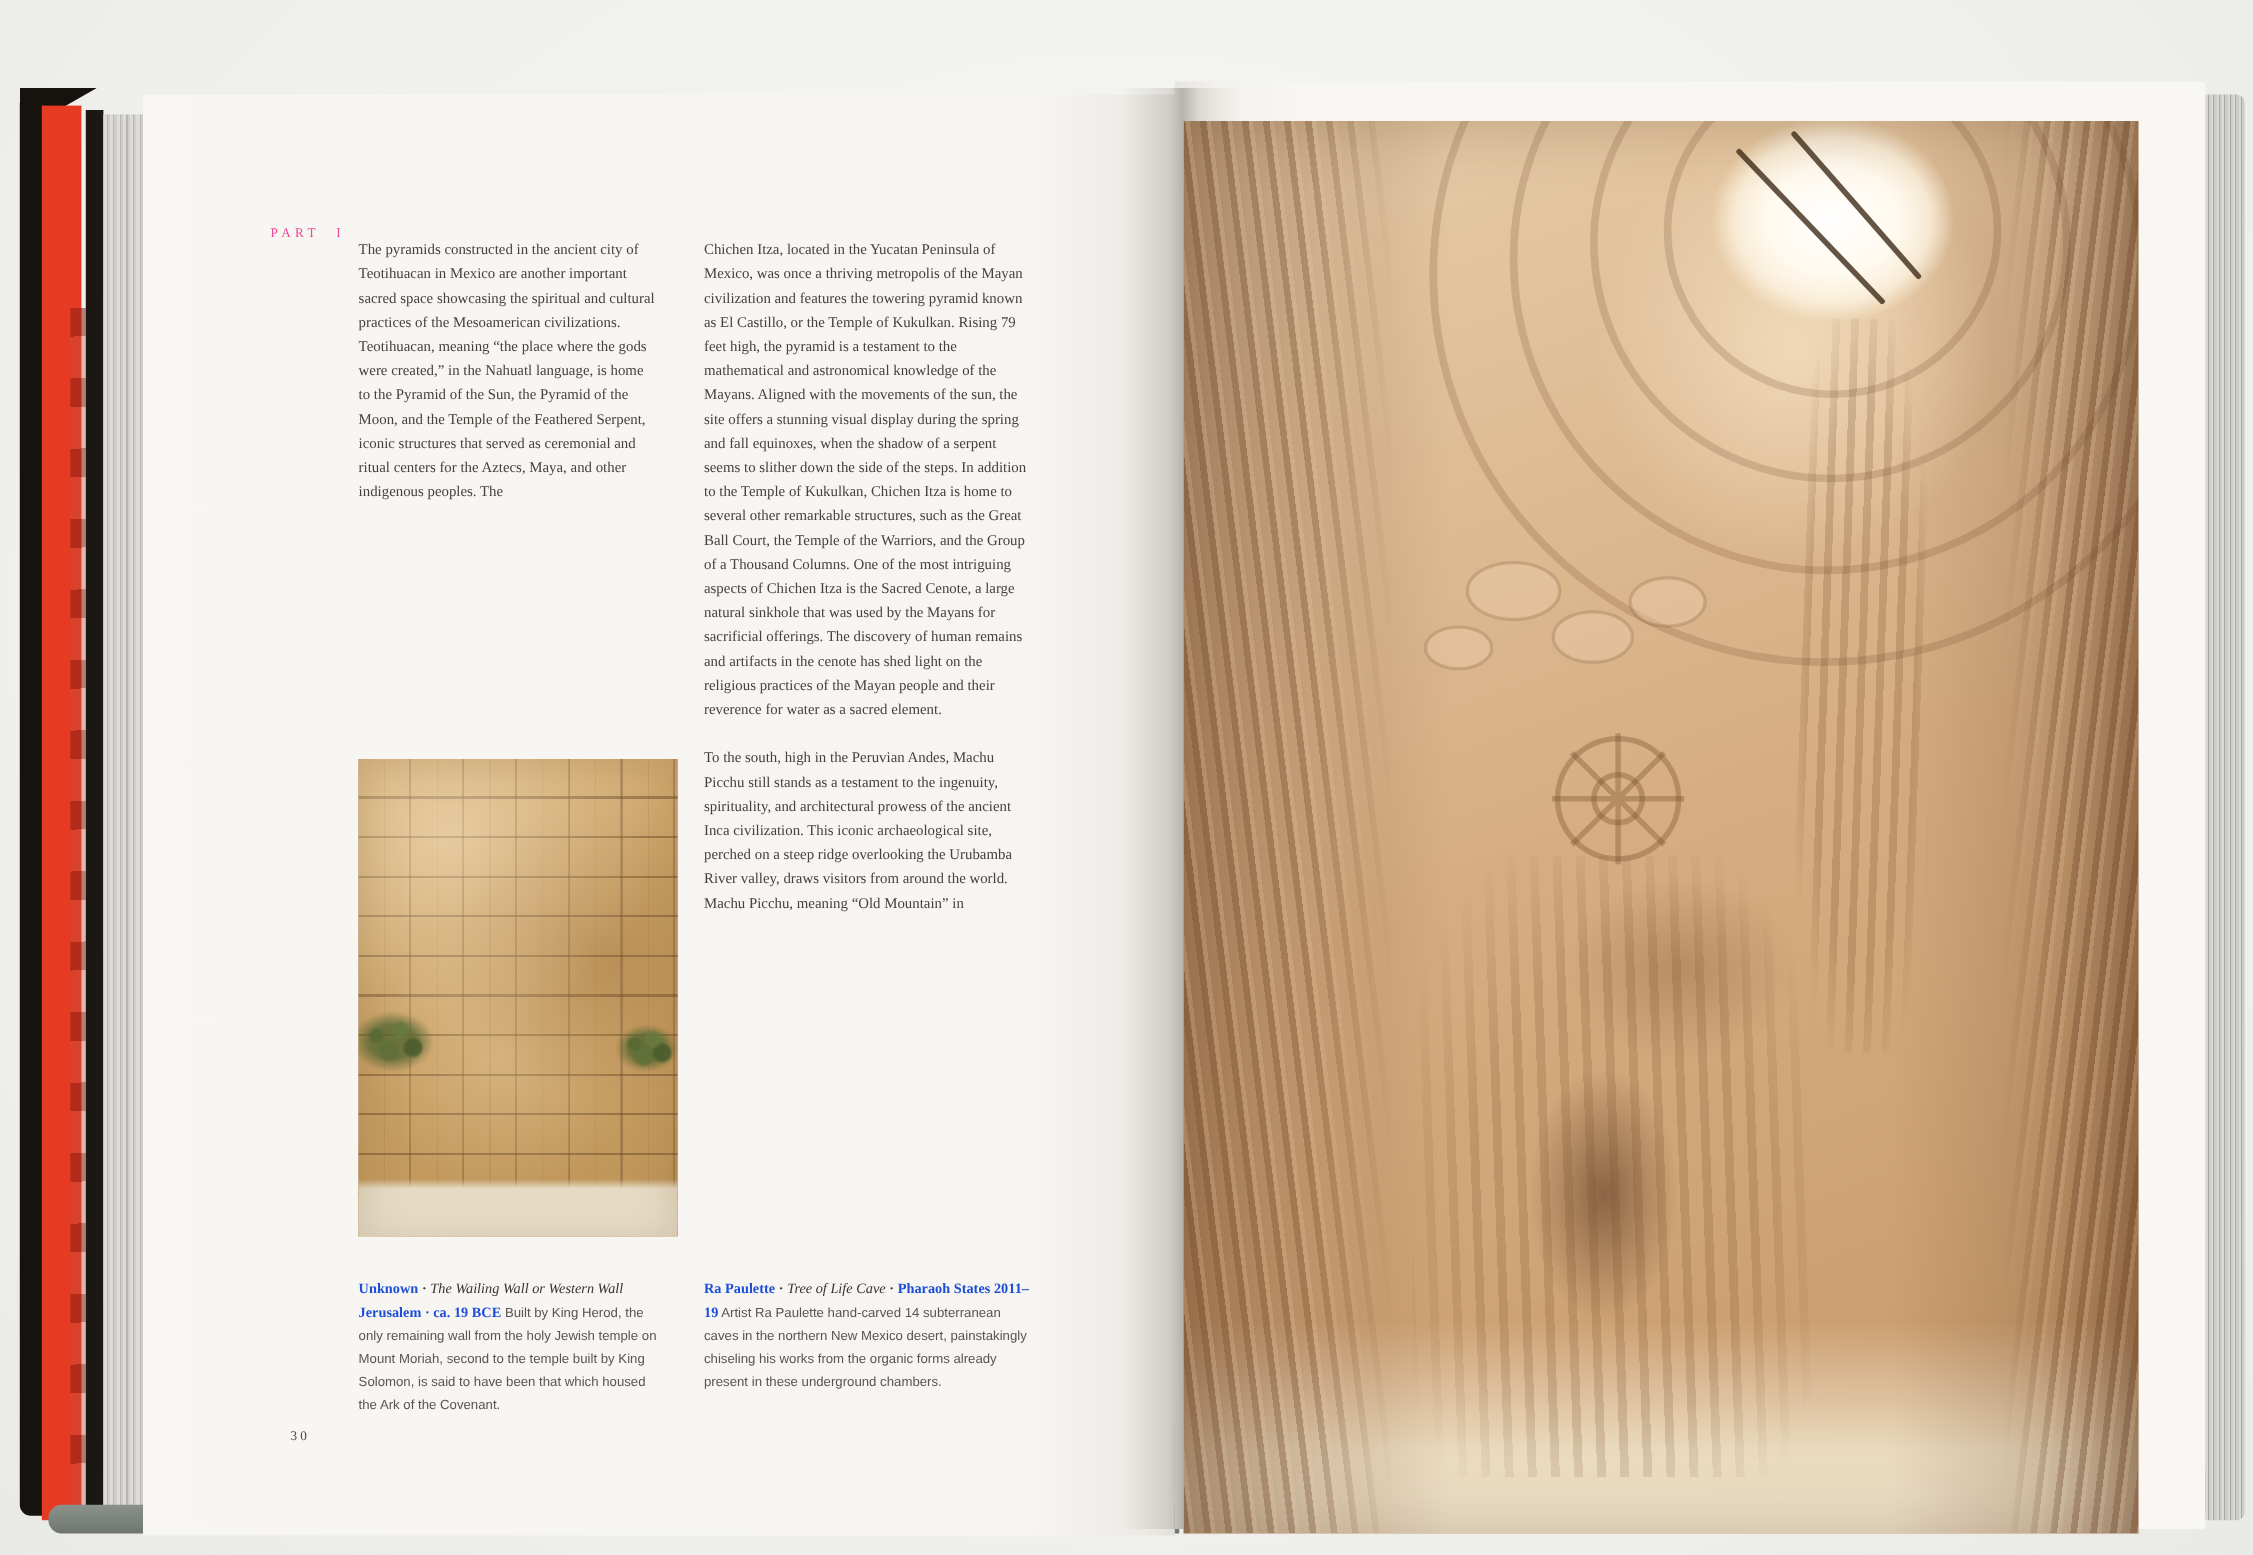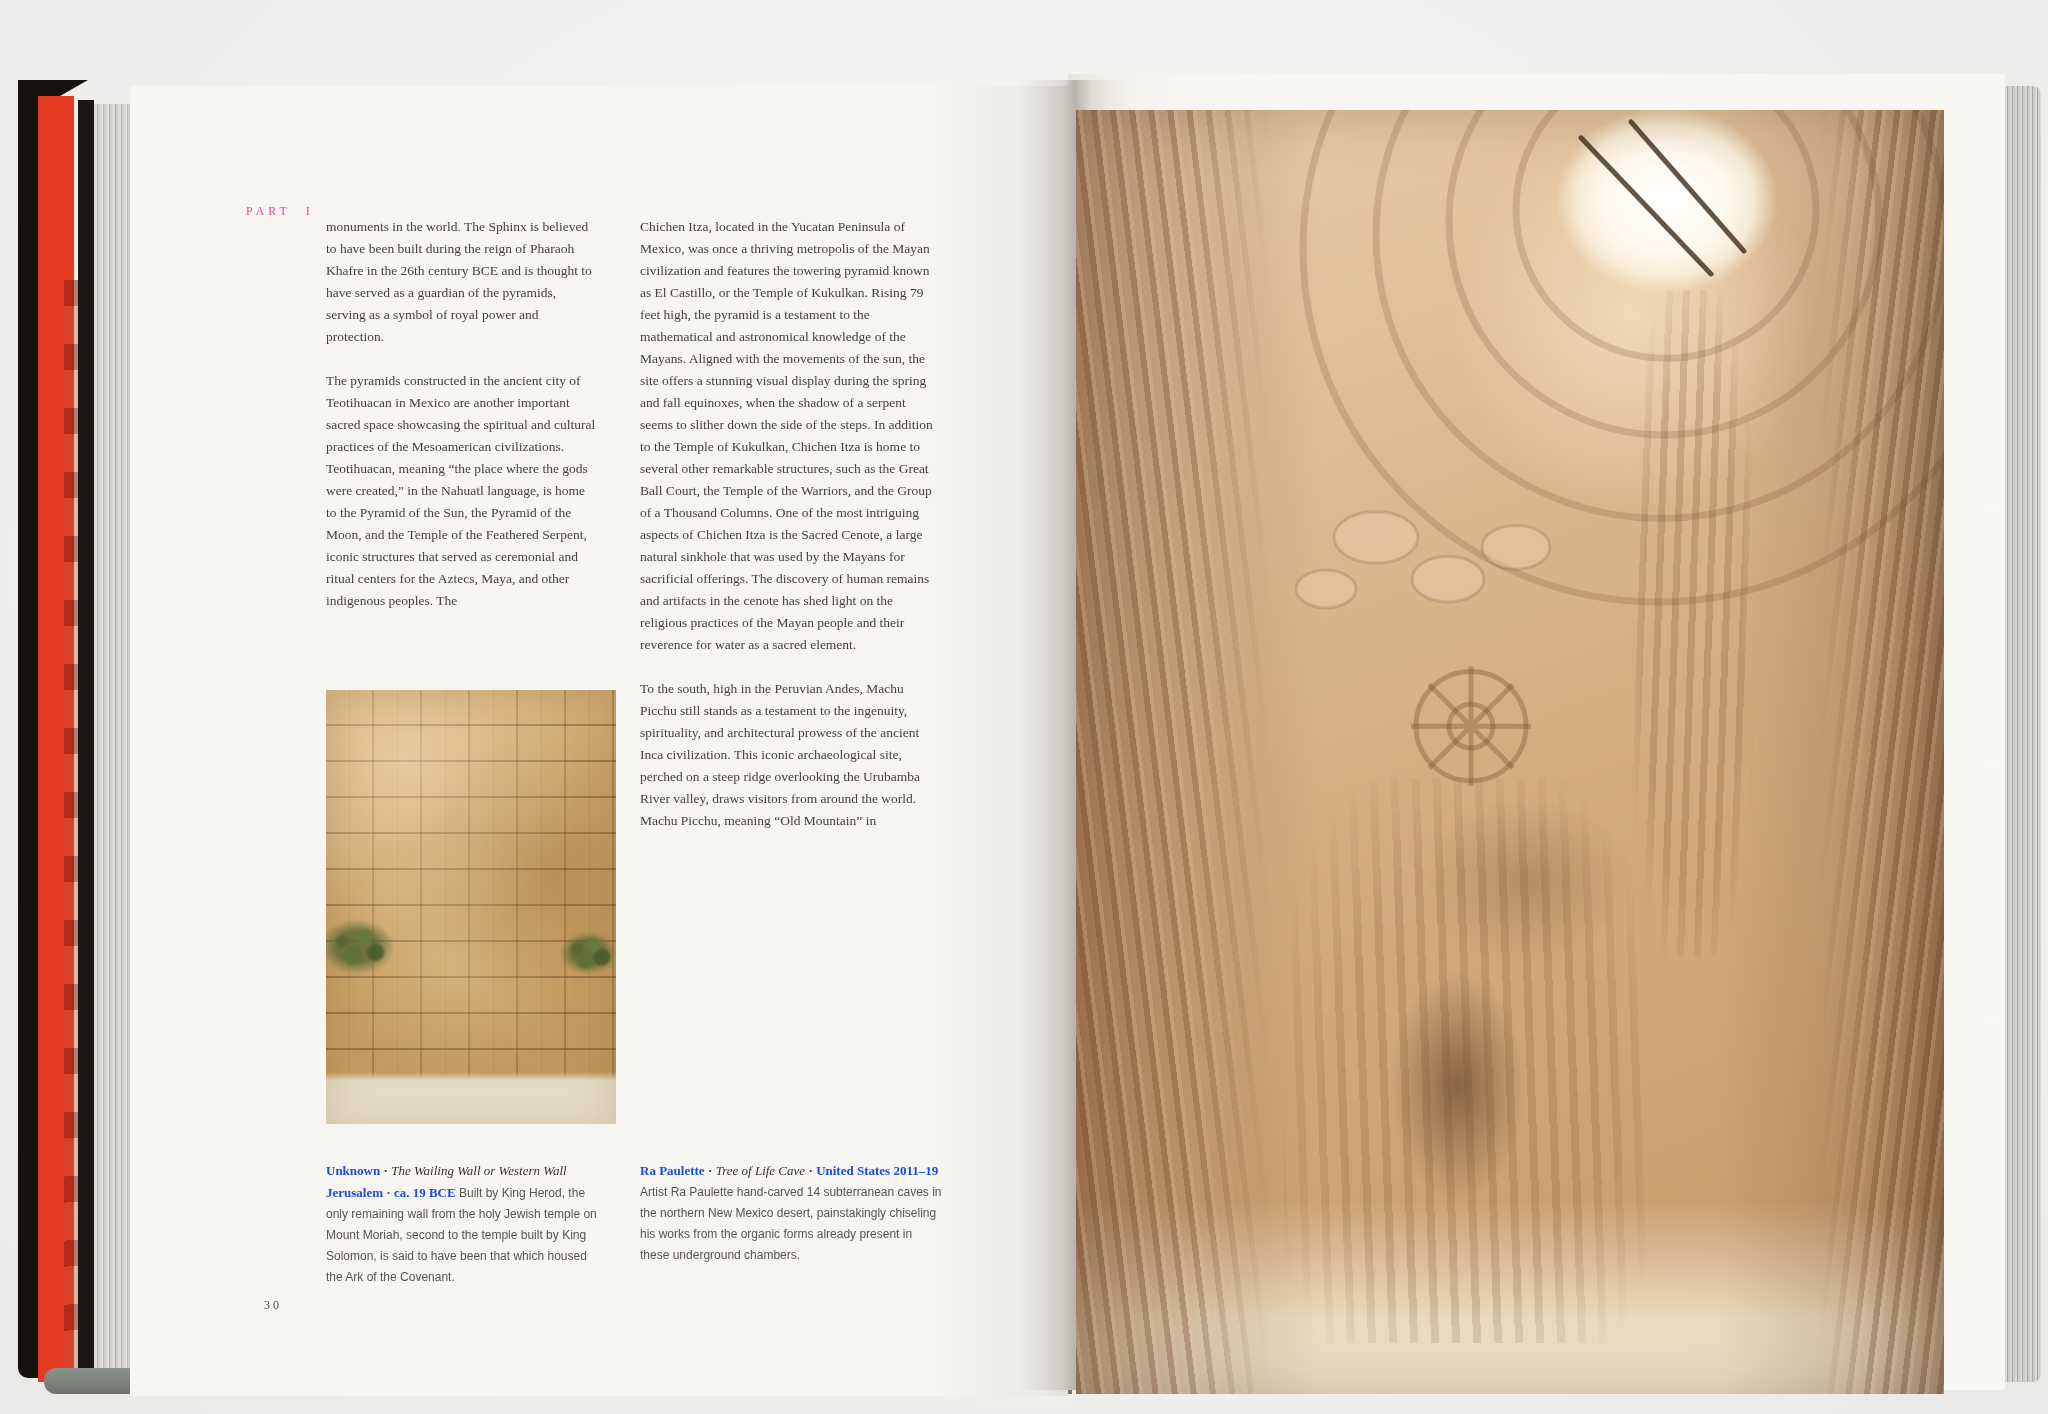--- a/index.html
+++ b/index.html
@@ -130,21 +130,20 @@
     <div class="page-edges-left"></div>
     <div class="bottom-spine-green"></div>
     <div class="bottom-edge-tan"></div>
     <div class="bottom-corner-gray"></div>
 
     <div class="page-left"></div>
 
     <div class="part-label">PART I</div>
 
     <div class="textcol col-a">
-      <p>monuments in the world. The Sphinx is believed to have been built during the reign of Pharaoh Khafre in the 26th century BCE and is thought to have served as a guardian of the pyramids, serving as a symbol of royal power and protection.</p>
       <p>The pyramids constructed in the ancient city of Teotihuacan in Mexico are another important sacred space showcasing the spiritual and cultural practices of the Mesoamerican civilizations. Teotihuacan, meaning “the place where the gods were created,” in the Nahuatl language, is home to the Pyramid of the Sun, the Pyramid of the Moon, and the Temple of the Feathered Serpent, iconic structures that served as ceremonial and ritual centers for the Aztecs, Maya, and other indigenous peoples. The</p>
     </div>
 
     <div class="textcol col-b">
       <p>Chichen Itza, located in the Yucatan Peninsula of Mexico, was once a thriving metropolis of the Mayan civilization and features the towering pyramid known as El Castillo, or the Temple of Kukulkan. Rising 79 feet high, the pyramid is a testament to the mathematical and astronomical knowledge of the Mayans. Aligned with the movements of the sun, the site offers a stunning visual display during the spring and fall equinoxes, when the shadow of a serpent seems to slither down the side of the steps. In addition to the Temple of Kukulkan, Chichen Itza is home to several other remarkable structures, such as the Great Ball Court, the Temple of the Warriors, and the Group of a Thousand Columns. One of the most intriguing aspects of Chichen Itza is the Sacred Cenote, a large natural sinkhole that was used by the Mayans for sacrificial offerings. The discovery of human remains and artifacts in the cenote has shed light on the religious practices of the Mayan people and their reverence for water as a sacred element.</p>
       <p>To the south, high in the Peruvian Andes, Machu Picchu still stands as a testament to the ingenuity, spirituality, and architectural prowess of the ancient Inca civilization. This iconic archaeological site, perched on a steep ridge overlooking the Urubamba River valley, draws visitors from around the world. Machu Picchu, meaning “Old Mountain” in</p>
     </div>
 
     <div class="wall-photo">
       <div class="plant plant-left"></div>
@@ -192,20 +191,20 @@
           <ellipse cx="440" cy="440" rx="34" ry="22"></ellipse>
         </g>
       </svg>
     </div>
 
     <div class="caption caption-right">
       <span class="cap-lead">Ra Paulette</span>
       <span class="cap-sep">·</span>
       <span class="cap-title">Tree of Life Cave</span>
       <span class="cap-sep">·</span>
-      <span class="cap-lead">United States</span>
+      <span class="cap-lead">Pharaoh States</span>
       <span class="cap-lead">2011–19</span>
       <span>Artist Ra Paulette hand-carved 14 subterranean caves in the northern New Mexico desert, painstakingly chiseling his works from the organic forms already present in these underground chambers.</span>
     </div>
 
     <div class="fore-edge-right"></div>
   </div>
 </div>
 
 </body></html>

